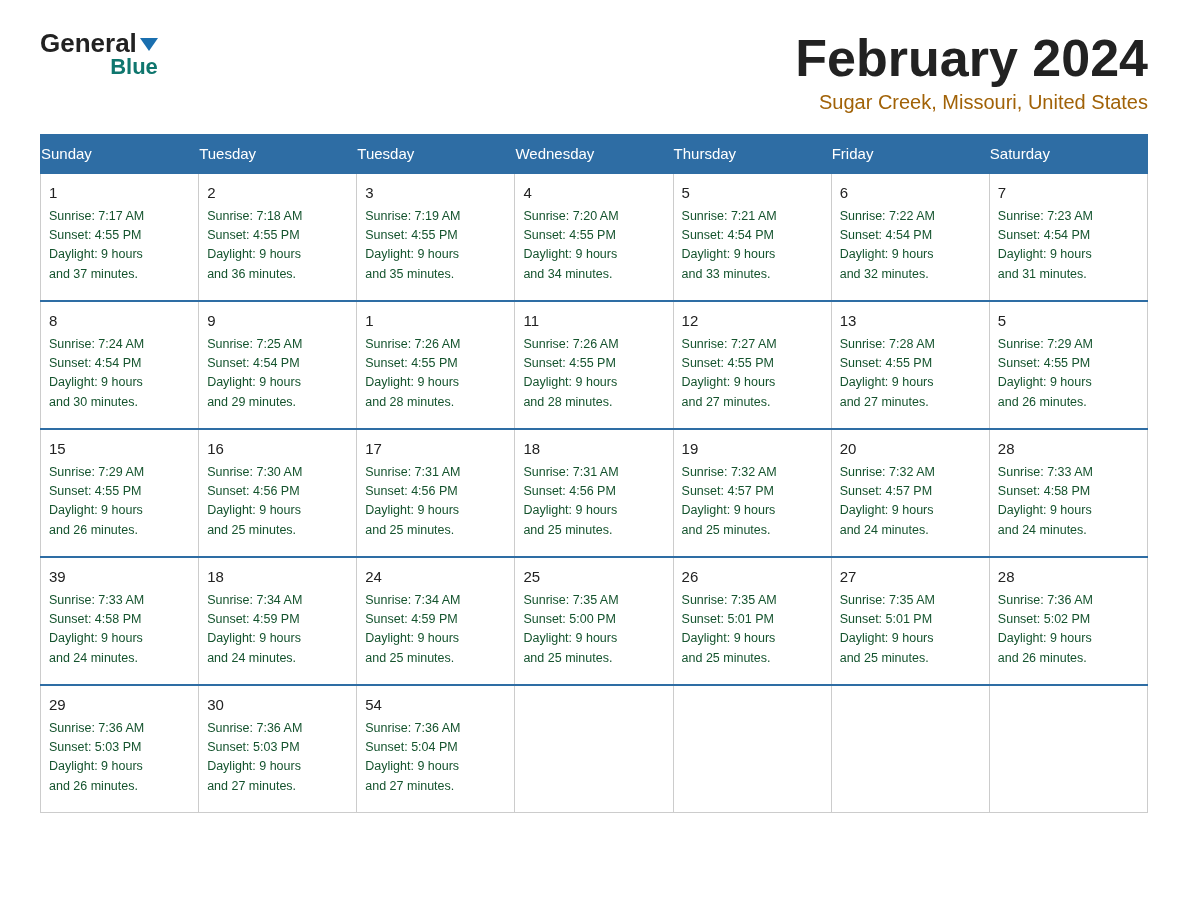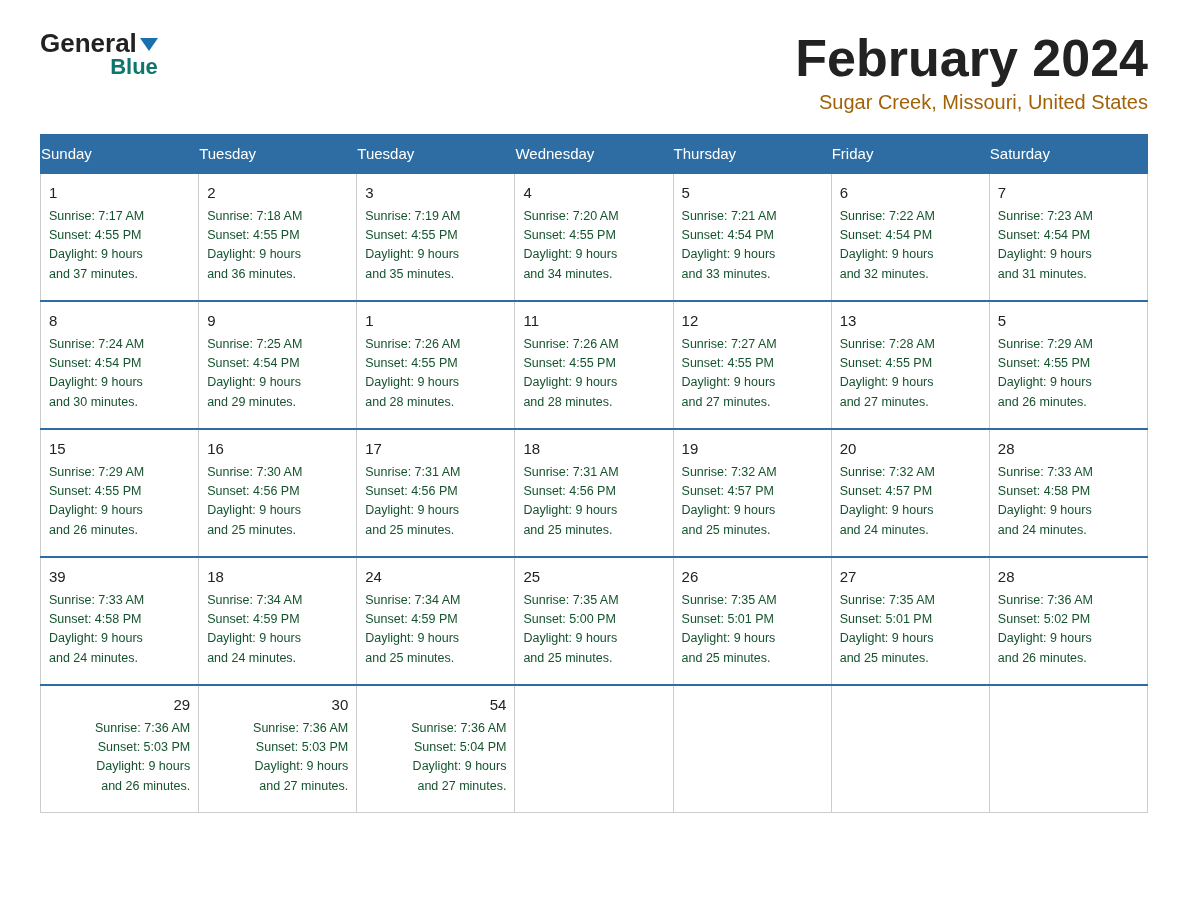--- a/index.html
+++ b/index.html
@@ -86,21 +86,20 @@
       display: block;
       margin-bottom: 2px;
     }
     .day-info {
       font-size: 12.5px;
       color: #14532d;
       line-height: 1.55;
     }
     tbody tr:last-child td {
       border-bottom: 1px solid #ccc;
-      text-align: right;
     }
     .empty-cell {
       background: #fff;
     }
   </style>
 </head>
 <body>
 
 <div class="header">
   <div class="logo">

